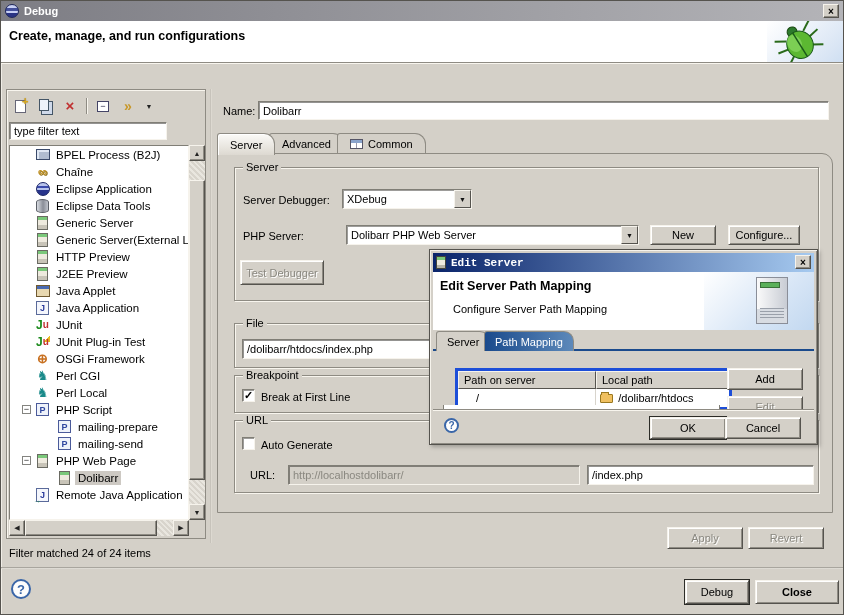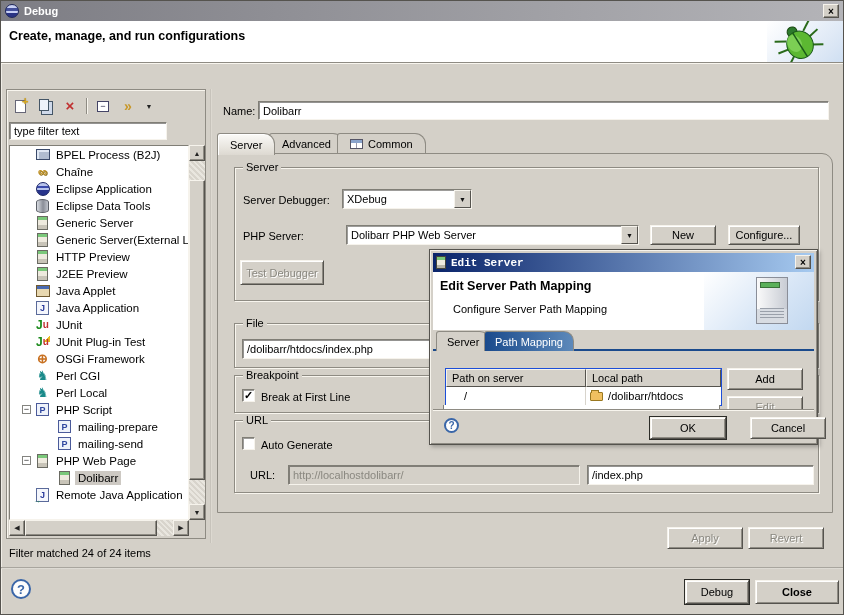--- a/index.html
+++ b/index.html
@@ -104,21 +104,21 @@
   .dheader .hgrad{position:absolute;right:0;top:0;width:110px;height:100%;background:linear-gradient(135deg,rgba(255,255,255,0),#d8e6f6 60%,#c2d8f0);}
   .dheading{position:absolute;left:7px;top:7px;font-size:12.5px;font-weight:bold;}
   .dsub{position:absolute;left:20px;top:31px;}
   .tower{position:absolute;right:26px;top:5px;width:32px;height:47px;border:1px solid #8a8e98;background:linear-gradient(90deg,#fafafa,#c8ccd4);box-shadow:inset 0 -14px 0 #d8dce2;}
   .tower::before{content:"";position:absolute;left:3px;top:4px;width:18px;height:4px;background:#5ab05a;border:1px solid #3a703a;}
   .tower::after{content:"";position:absolute;left:3px;bottom:3px;width:24px;height:12px;background:repeating-linear-gradient(180deg,#9aa0aa 0 1px,transparent 1px 3px);}
   .dtab{position:absolute;height:20px;top:0;border:1px solid #8e8b83;border-bottom:none;border-radius:3px 10px 0 0;display:flex;align-items:center;padding:0 10px;background:var(--window-bg,#d4d0c8);}
   .dtab.active{background:linear-gradient(90deg,var(--active-tab-blue,#1a4a8c),#5d89ba);color:#fff;z-index:2;}
   .dtabrow{position:absolute;left:3px;top:81px;width:381px;height:20px;border-bottom:2px solid var(--active-tab-blue,#1a4a8c);}
   .dcontent{position:absolute;left:3px;top:103px;width:381px;height:56px;overflow:hidden;}
-  .maptable{position:absolute;left:12px;top:15px;width:277px;background:#fff;border:1px solid #1d4ed8;}
+  .maptable{position:absolute;left:22px;top:15px;width:277px;background:#fff;border:3px solid #1d4ed8;}
   .maptable .hd{display:flex;}
   .maptable .hc{height:18px;background:var(--window-bg,#d4d0c8);border:1px solid;border-color:#f6f3ec #55534e #55534e #f6f3ec;display:flex;align-items:center;padding:0 5px;}
   .maptable .hc.c1h{width:141px;}
   .maptable .hc.c2h{width:136px;}
   .maprow{display:flex;height:18px;background:#fff;}
   .maprow .c1{width:141px;border-right:1px solid #d8d4cc;display:flex;align-items:center;padding:0 18px;}
   .maprow .c2{width:136px;display:flex;align-items:center;gap:5px;padding:0 4px;}
   .folder{width:13px;height:9px;background:#f0c060;border:1px solid #9a7820;position:relative;border-radius:1px;}
   .folder::before{content:"";position:absolute;left:0;top:-3px;width:6px;height:2px;background:#f0c060;border:1px solid #9a7820;border-bottom:none;}
   .mapfill{height:6px;background:#fff;border-left:1px solid #807e76;border-right:1px solid #807e76;width:277px;position:absolute;left:10px;top:52px;}
@@ -399,17 +399,17 @@
   </div>
           </div>
       </div>
       <div class="mapfill"></div>
       <div class="btn" style="left:294px;top:15px;width:76px;height:22px;">Add</div>
       <div class="btn disabled" style="left:294px;top:43px;width:76px;height:22px;">Edit</div>
     </div>
     <div class="dbottom">
       <div class="helpbtn" style="left:11px;top:8px;width:15px;height:15px;font-size:10px;">?</div>
       <div class="btn default" style="left:217px;top:7px;width:76px;height:22px;">OK</div>
-      <div class="btn" style="left:317px;top:7px;width:76px;height:22px;">Cancel</div>
+      <div class="btn" style="left:292px;top:7px;width:76px;height:22px;">Cancel</div>
     </div>
   </div>
 
 </div>
 
 </body></html>

